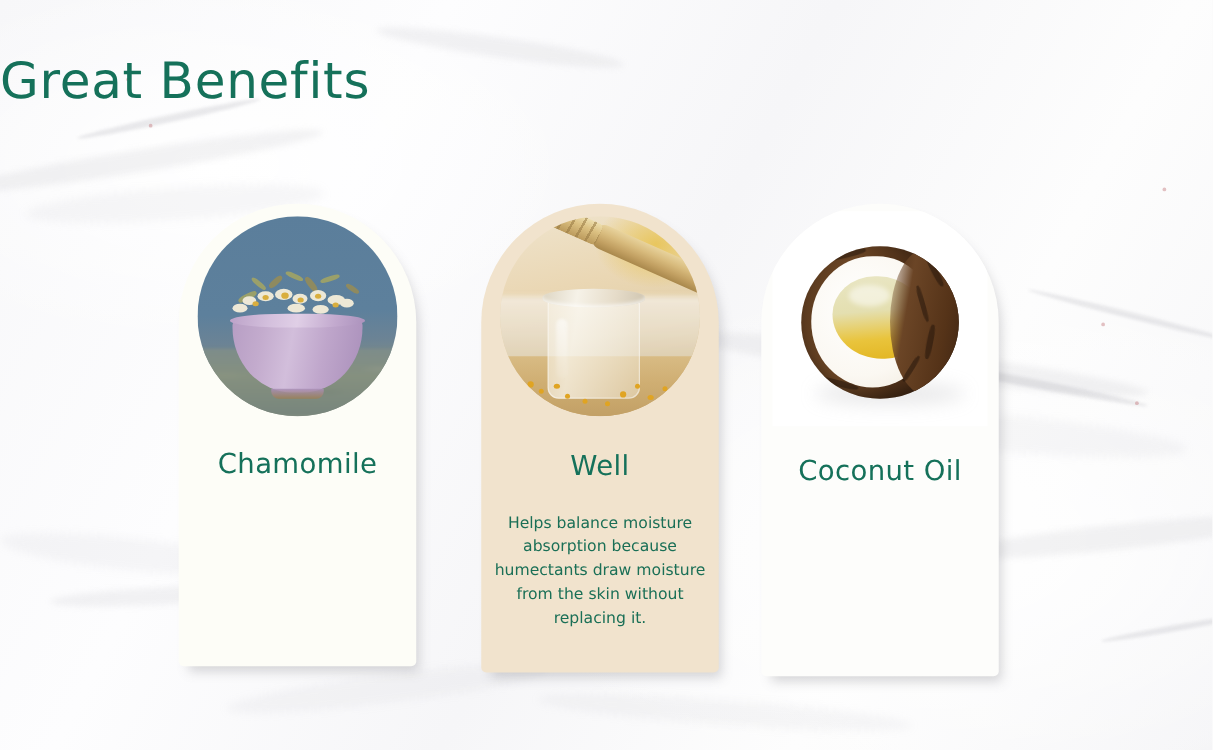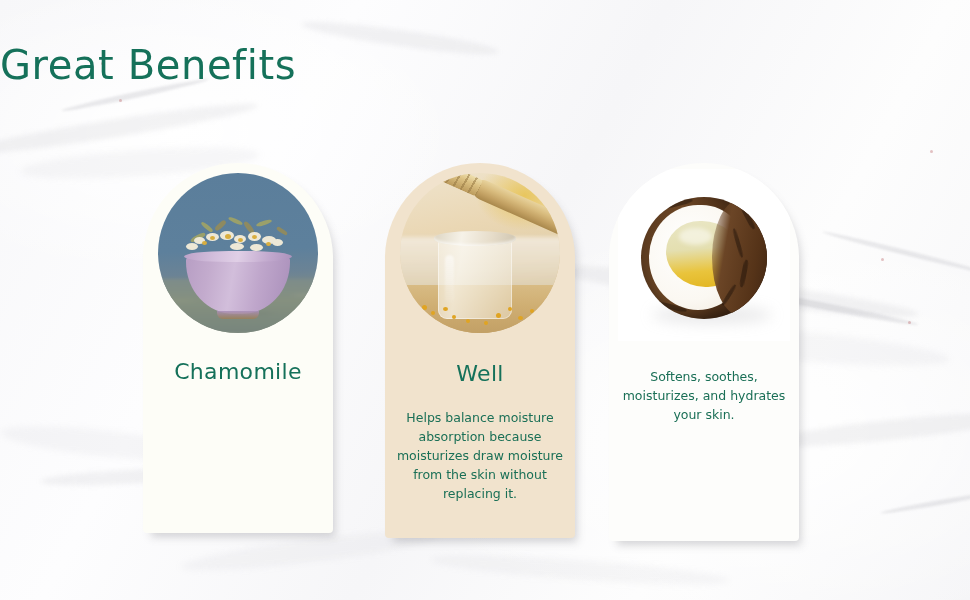--- a/index.html
+++ b/index.html
@@ -403,21 +403,21 @@
           <div class="pollen" style="left:52px;top:142px;width:4px;height:4px;"></div>
           <div class="pollen" style="left:96px;top:140px;width:5px;height:5px;"></div>
           <div class="pollen" style="left:108px;top:134px;width:4px;height:4px;"></div>
           <div class="pollen" style="left:118px;top:143px;width:5px;height:4px;"></div>
           <div class="pollen" style="left:130px;top:136px;width:4px;height:4px;"></div>
           <div class="pollen" style="left:66px;top:146px;width:4px;height:4px;"></div>
           <div class="pollen" style="left:84px;top:148px;width:4px;height:4px;"></div>
         </div>
       </div>
       <div class="card-title">Well</div>
-      <div class="card-body">Helps balance moisture absorption because moisturizes draw moisture from the skin without replacing it.</div>
+      <div class="card-body">Helps balance moisture absorption because humectants draw moisture from the skin without replacing it.</div>
     </div>
 
     <div class="card card-3">
       <div class="thumb-wrap">
         <div class="thumb">
           <div class="coco-wrap">
             <div class="coco-shadow"></div>
             <div class="coco">
               <div class="coco-meat"></div>
               <div class="coco-oil"></div>
@@ -426,17 +426,17 @@
               <div class="husk-fiber" style="right:6px;top:18px;width:26px;height:5px;transform:rotate(62deg);"></div>
               <div class="husk-fiber" style="right:14px;top:44px;width:30px;height:4px;transform:rotate(74deg);"></div>
               <div class="husk-fiber" style="right:9px;top:74px;width:28px;height:5px;transform:rotate(101deg);"></div>
               <div class="husk-fiber" style="right:26px;top:96px;width:24px;height:4px;transform:rotate(122deg);"></div>
               <div class="husk-fiber" style="left:22px;top:4px;width:30px;height:5px;transform:rotate(-14deg);"></div>
               <div class="husk-fiber" style="left:12px;bottom:10px;width:34px;height:5px;transform:rotate(14deg);"></div>
             </div>
           </div>
         </div>
       </div>
-      <div class="card-body">Softens, soothes, moisturizes, and hydrates your skin.</div>
+      <div class="card-title">Coconut Oil</div>
     </div>
 
   </div>
 </div>
 
 </body></html>

